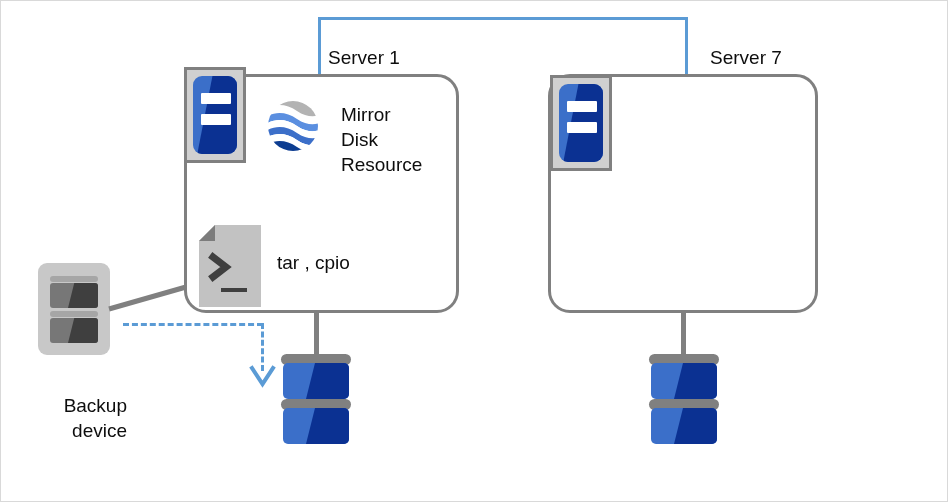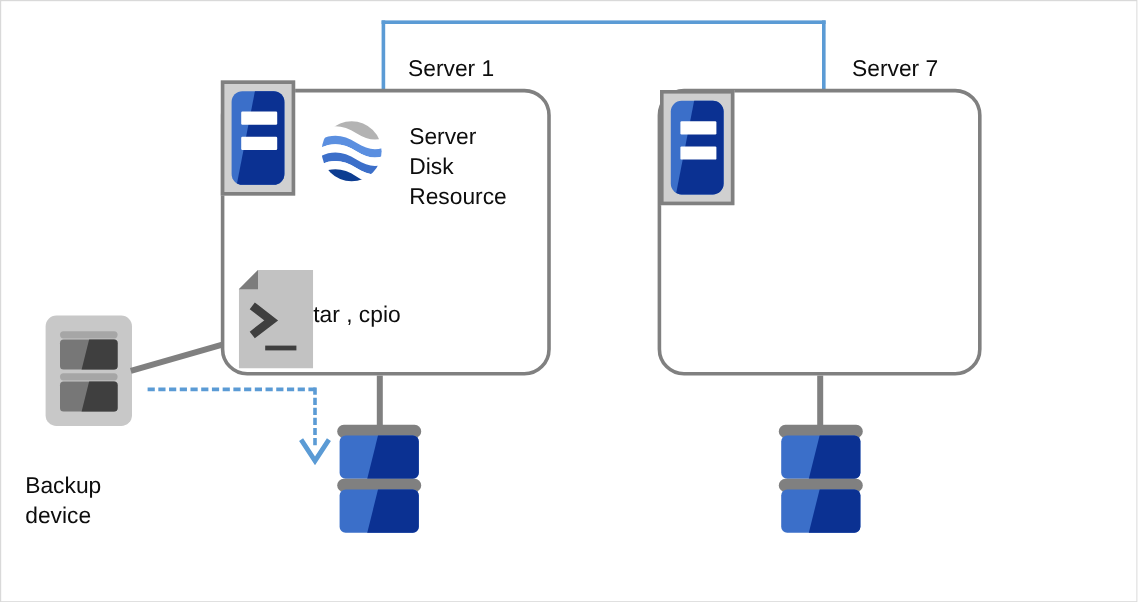--- a/index.html
+++ b/index.html
@@ -23,21 +23,21 @@
 
   
   .label {
     position: absolute;
     color: #0d0d0d;
     font-size: 19px;
     line-height: 25px;
     white-space: pre;
     font-family: "Liberation Sans", sans-serif;
   }
-  .label.center { text-align: left; }
+  .label.center { text-align: right; }
 
   
   .server-box {
     position: absolute;
     border: 3px solid #808080;
     border-radius: 22px;
     background: #ffffff;
     box-sizing: border-box;
   }
 
@@ -189,21 +189,21 @@
 </style>
 </head>
 <body>
 
 <div id="canvas">
 
   <div class="blue-seg" style="left:317px; top:16px; width:370px; height:3px;"></div>
   <div class="blue-seg" style="left:317px; top:16px; width:3px; height:59px;"></div>
   <div class="blue-seg" style="left:684px; top:16px; width:3px; height:59px;"></div>
 
-  <div class="label" style="left:339px; top:44px;">Server 1</div>
+  <div class="label" style="left:327px; top:44px;">Server 1</div>
 
   <div class="server-box" style="left:183px; top:73px; width:275px; height:239px;"></div>
 
   <div class="server-badge" style="left:183px; top:66px;">
     <div class="chassis">
       <div class="bar b1"></div>
       <div class="bar b2"></div>
     </div>
   </div>
 
@@ -220,34 +220,34 @@
         <path d="M -6 20 C 6 11, 18 11, 30 19 C 42 27, 52 25, 60 19 L 60 12 C 52 18, 42 20, 30 12 C 18 4, 6 4, -6 13 Z" fill="#ffffff"></path>
         <path d="M -6 27 C 6 18, 18 18, 30 26 C 42 34, 52 32, 60 26 L 60 19 C 52 25, 42 27, 30 19 C 18 11, 6 11, -6 20 Z" fill="#5b8fe0"></path>
         <path d="M -6 34 C 6 25, 18 25, 30 33 C 42 41, 52 39, 60 33 L 60 26 C 52 32, 42 34, 30 26 C 18 18, 6 18, -6 27 Z" fill="#ffffff"></path>
         <path d="M -6 41 C 6 32, 18 32, 30 40 C 42 48, 52 46, 60 40 L 60 33 C 52 39, 42 41, 30 33 C 18 25, 6 25, -6 34 Z" fill="#3c6fc9"></path>
         <path d="M -6 48 C 6 39, 18 39, 30 47 C 42 55, 52 53, 60 47 L 60 40 C 52 46, 42 48, 30 40 C 18 32, 6 32, -6 41 Z" fill="#ffffff"></path>
         <path d="M -6 60 L -6 48 C 6 39, 18 39, 30 47 C 42 55, 52 53, 60 47 L 60 60 Z" fill="#0d3d91"></path>
       </g>
     </svg>
   </div>
 
-  <div class="label" style="left:340px; top:101px;">Server
+  <div class="label" style="left:340px; top:101px;">Mirror
 Disk
 Resource</div>
 
   <div class="file-icon" style="left:198px; top:224px;">
     <svg width="62" height="82" viewBox="0 0 62 82" aria-hidden="true">
       <path d="M16 0 L62 0 L62 82 L0 82 L0 16 Z" fill="#c2c2c2"></path>
       <path d="M16 0 L16 16 L0 16 Z" fill="#7c7c7c"></path>
       <path d="M14 32 L27 42 L14 52" fill="none" stroke="#3f3f3f" stroke-width="7" stroke-linecap="square" stroke-linejoin="miter"></path>
       <rect x="22" y="63" width="26" height="4" fill="#3f3f3f"></rect>
     </svg>
   </div>
 
-  <div class="label" style="left:260px; top:249px;">tar , cpio</div>
+  <div class="label" style="left:276px; top:249px;">tar , cpio</div>
 
   <div class="label" style="left:709px; top:44px;">Server 7</div>
 
   <div class="server-box" style="left:547px; top:73px; width:270px; height:239px;"></div>
 
   <div class="server-badge" style="left:549px; top:74px;">
     <div class="chassis">
       <div class="bar b1"></div>
       <div class="bar b2"></div>
     </div>

